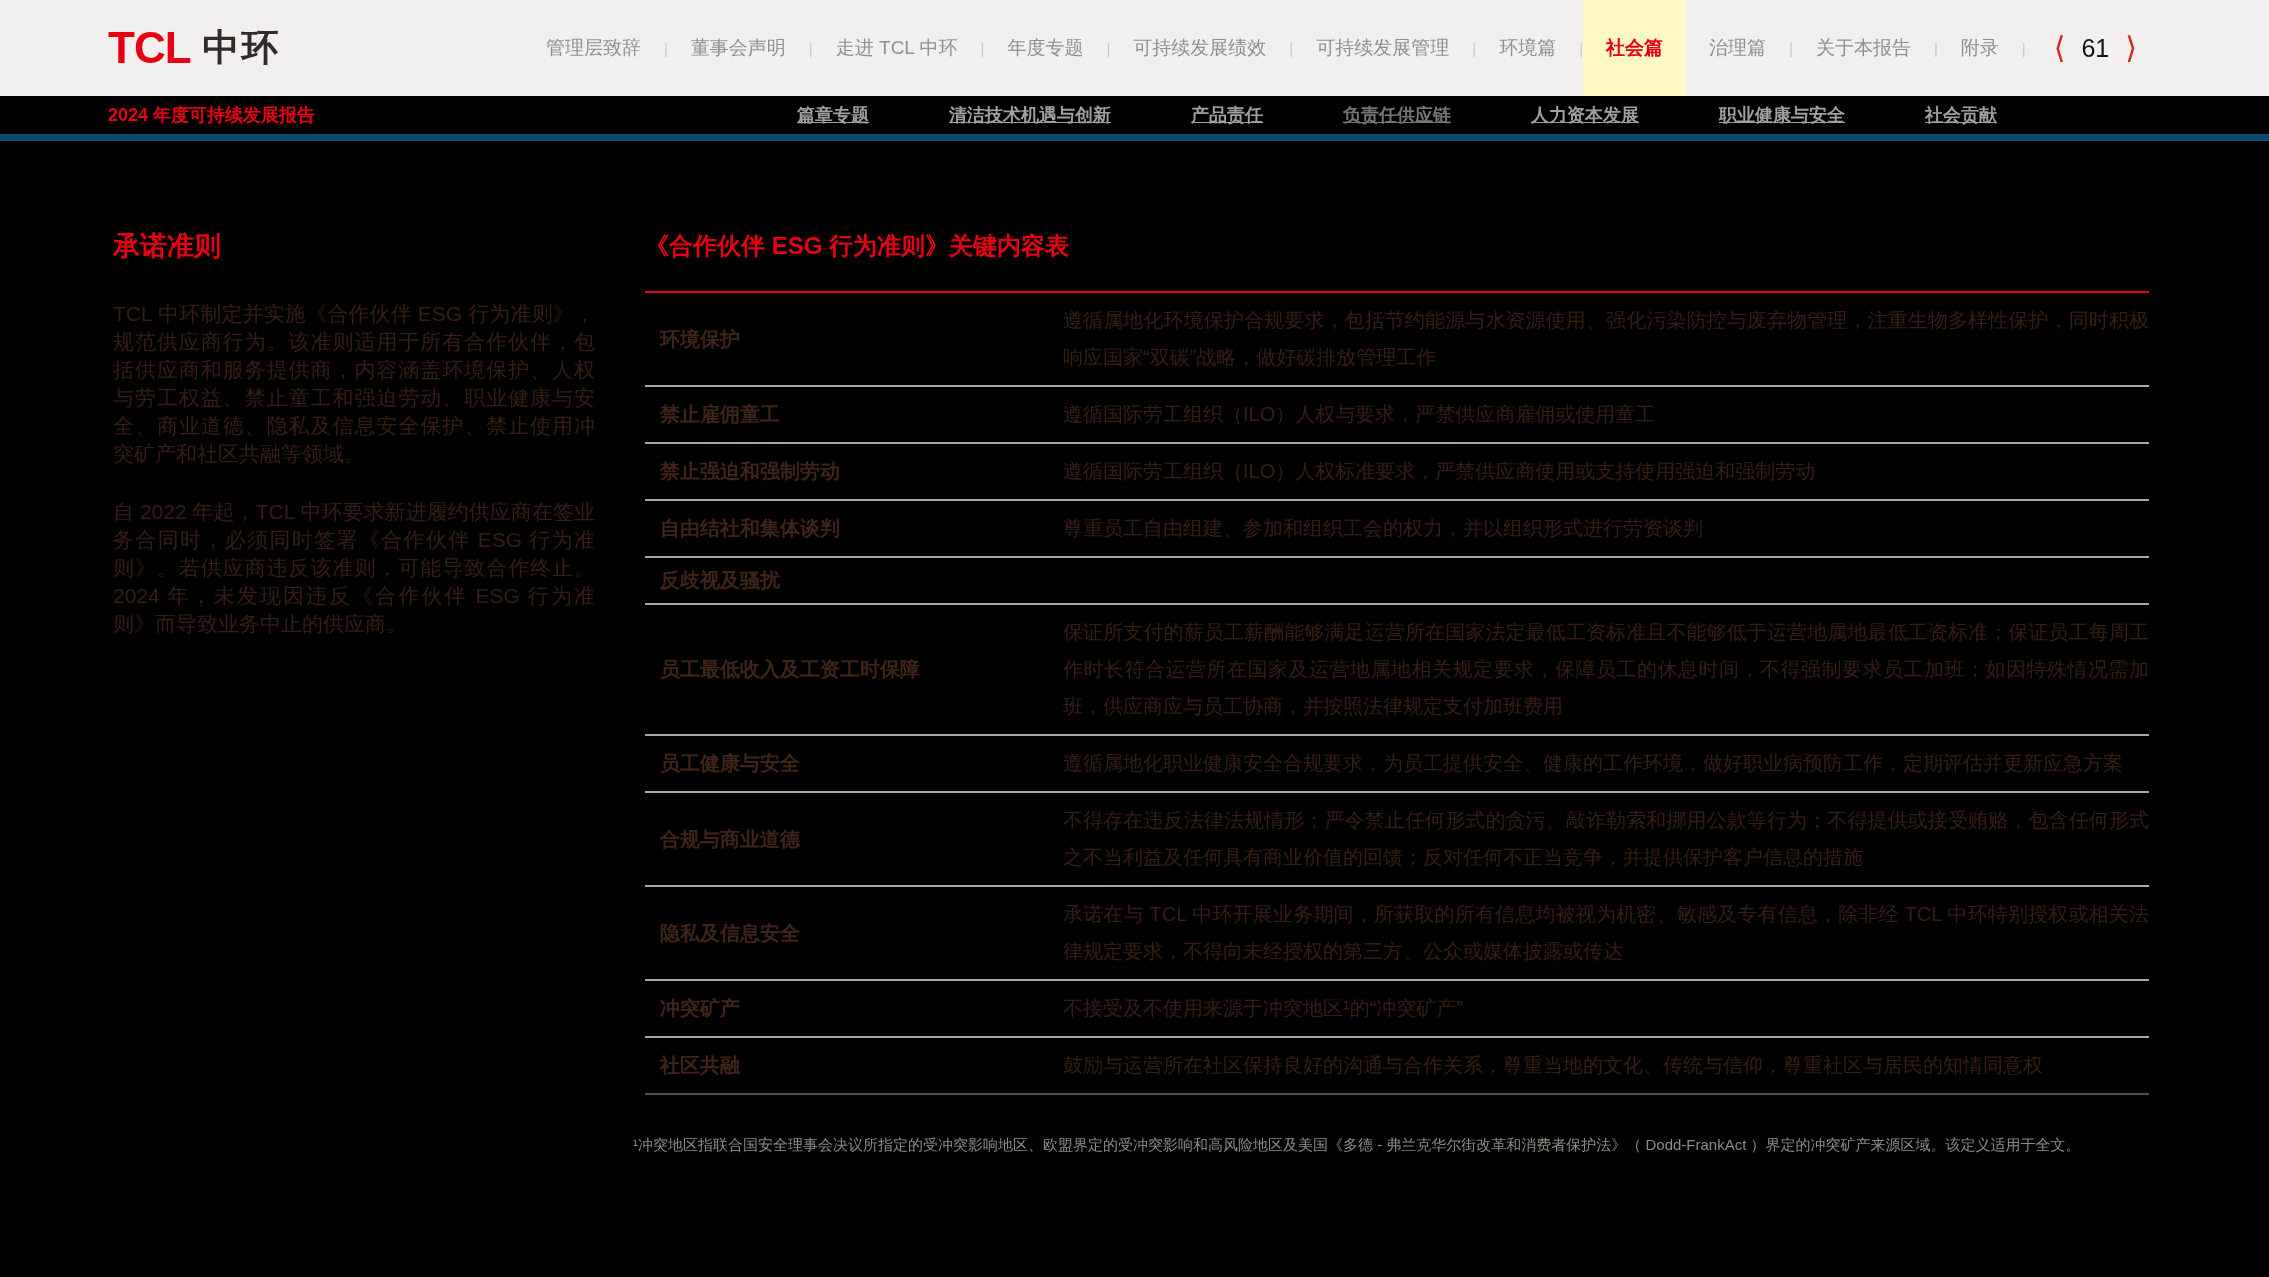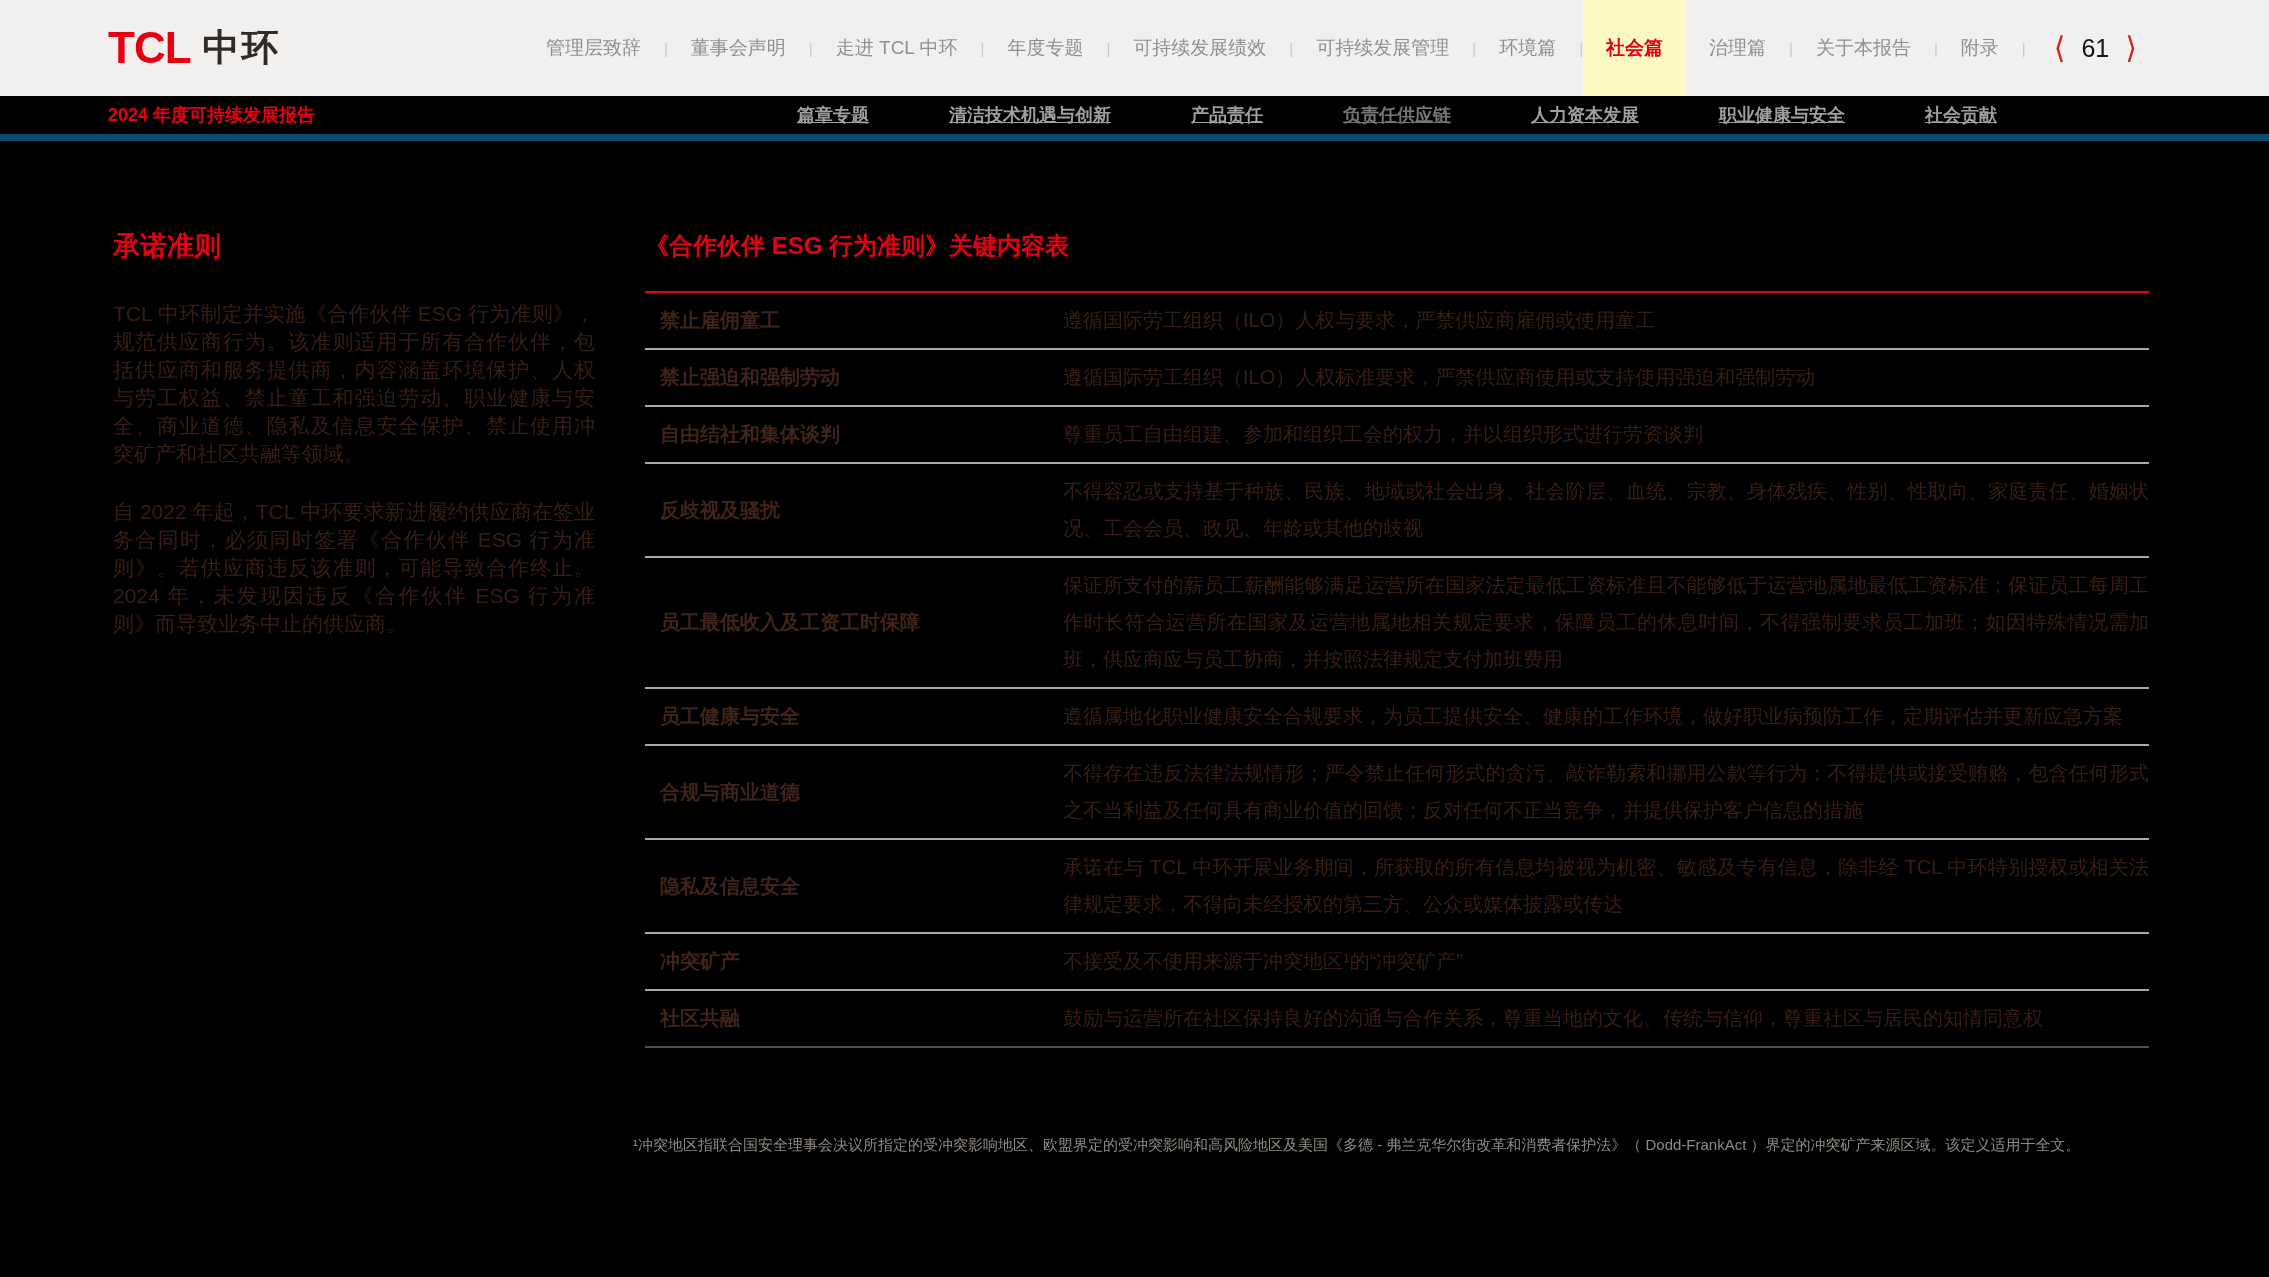--- a/index.html
+++ b/index.html
@@ -102,34 +102,37 @@
   <div class="left-col">
     <h2 class="left-heading">承诺准则</h2>
     <p>TCL 中环制定并实施《合作伙伴 ESG 行为准则》，规范供应商行为。该准则适用于所有合作伙伴，包括供应商和服务提供商，内容涵盖环境保护、人权与劳工权益、禁止童工和强迫劳动、职业健康与安全、商业道德、隐私及信息安全保护、禁止使用冲突矿产和社区共融等领域。</p>
     <p>自 2022 年起，TCL 中环要求新进履约供应商在签业务合同时，必须同时签署《合作伙伴 ESG 行为准则》。若供应商违反该准则，可能导致合作终止。2024 年，未发现因违反《合作伙伴 ESG 行为准则》而导致业务中止的供应商。</p>
   </div>
 
   <div class="right-col">
     <h3 class="table-title">《合作伙伴 ESG 行为准则》关键内容表</h3>
     <div class="esg-table">
       <div class="esg-row">
+        <div class="esg-label">环境保护</div>
+        <div class="esg-desc">遵循属地化环境保护合规要求，包括节约能源与水资源使用、强化污染防控与废弃物管理，注重生物多样性保护，同时积极响应国家“双碳”战略，做好碳排放管理工作</div>
+      </div>
+      <div class="esg-row">
         <div class="esg-label">禁止雇佣童工</div>
         <div class="esg-desc">遵循国际劳工组织（ILO）人权与要求，严禁供应商雇佣或使用童工</div>
       </div>
       <div class="esg-row">
         <div class="esg-label">禁止强迫和强制劳动</div>
         <div class="esg-desc">遵循国际劳工组织（ILO）人权标准要求，严禁供应商使用或支持使用强迫和强制劳动</div>
       </div>
       <div class="esg-row">
         <div class="esg-label">自由结社和集体谈判</div>
         <div class="esg-desc">尊重员工自由组建、参加和组织工会的权力，并以组织形式进行劳资谈判</div>
       </div>
       <div class="esg-row">
         <div class="esg-label">反歧视及骚扰</div>
-        <div class="esg-desc">不得容忍或支持基于种族、民族、地域或社会出身、社会阶层、血统、宗教、身体残疾、性别、性取向、家庭责任、婚姻状况、工会会员、政见、年龄或其他的歧视</div>
       </div>
       <div class="esg-row">
         <div class="esg-label">员工最低收入及工资工时保障</div>
         <div class="esg-desc">保证所支付的薪员工薪酬能够满足运营所在国家法定最低工资标准且不能够低于运营地属地最低工资标准；保证员工每周工作时长符合运营所在国家及运营地属地相关规定要求，保障员工的休息时间，不得强制要求员工加班；如因特殊情况需加班，供应商应与员工协商，并按照法律规定支付加班费用</div>
       </div>
       <div class="esg-row">
         <div class="esg-label">员工健康与安全</div>
         <div class="esg-desc">遵循属地化职业健康安全合规要求，为员工提供安全、健康的工作环境，做好职业病预防工作，定期评估并更新应急方案</div>
       </div>
       <div class="esg-row">

